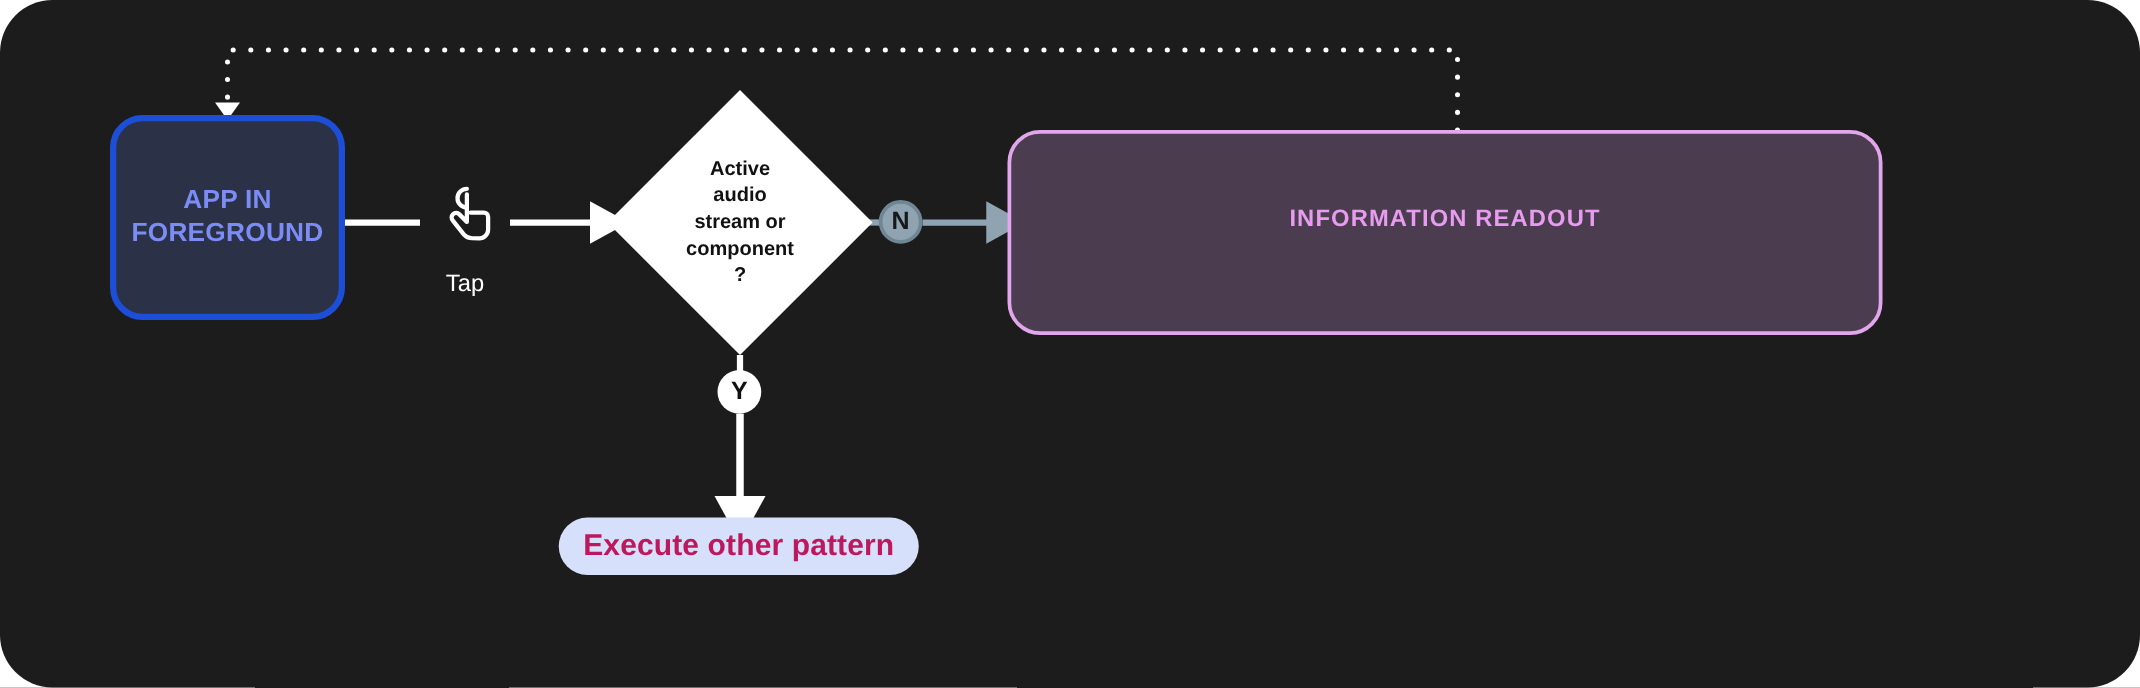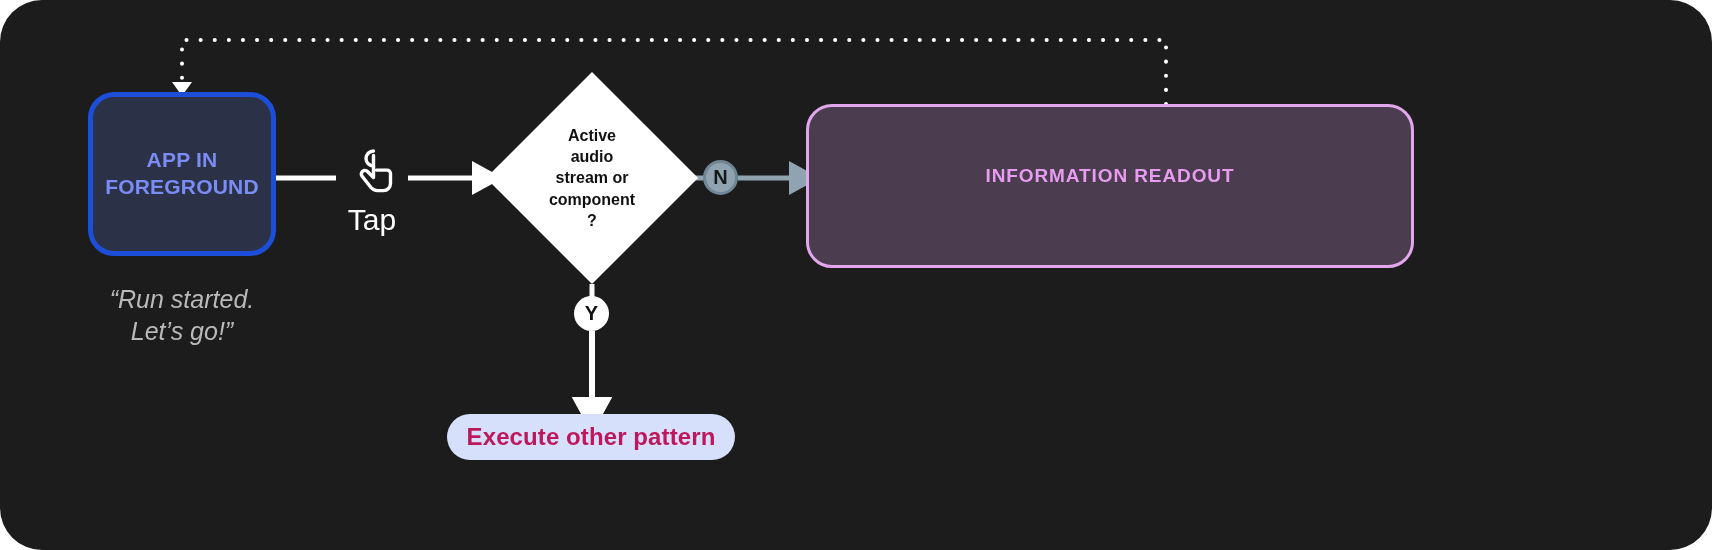--- a/index.html
+++ b/index.html
@@ -66,22 +66,22 @@
 
   
   #tap-group {
     left: 336px;
     top: 147px;
     width: 72px;
     text-align: center;
   }
   #tap-group .tap-label {
     color: #ffffff;
-    font-size: 30px;
-    margin-top: 4px;
+    font-size: 19px;
+    margin-top: 16px;
     line-height: 1;
   }
 
   
   #decision {
     left: 486px;
     top: 72px;
     width: 212px;
     height: 212px;
   }
@@ -136,21 +136,21 @@
     width: 35px;
     height: 35px;
     background: #ffffff;
     color: #111111;
   }
 
   
   #readout {
     left: 806px;
     top: 104px;
-    width: 608px;
+    width: 700px;
     height: 164px;
     box-sizing: border-box;
     background: #4b3c50;
     border: 3px solid #e2a6ed;
     border-radius: 26px;
     display: flex;
     flex-direction: column;
     align-items: center;
     justify-content: center;
     padding: 0 26px;
@@ -231,22 +231,20 @@
 
     <path d="M1166,104 L1166,40 L182,40 L182,82" fill="none" stroke="#ffffff" stroke-width="4" stroke-linecap="round" stroke-dasharray="0.1 14"></path>
     <path d="M172,82 L192,82 L182,96 z" fill="#ffffff"></path>
   </svg>
 
   <div id="app-node" class="abs">
     <div class="label">APP IN
 FOREGROUND</div>
   </div>
 
-  <div id="app-caption" class="abs">“Run started.
-Let’s go!”</div>
 
   <div id="tap-group" class="abs">
     <span>
       <svg width="46" height="50" viewBox="0 0 46 50" xmlns="http://www.w3.org/2000/svg">
 
         <path d="M24.5,4 a7.5,7.5 0 1 0 0,15" fill="none" stroke="#ffffff" stroke-width="3.4" stroke-linecap="round"></path>
 
         <path d="M24.5,8.5 L24.5,30.5 L18.5,24.5 a3.6,3.6 0 0 0 -5.2,5 L22,40.5
                  a9,9 0 0 0 6.6,3.1 L34.5,43.6 a7,7 0 0 0 7,-7 L41.5,26.5
                  a3.4,3.4 0 0 0 -3.4,-3.4 L27.5,23.1" fill="none" stroke="#ffffff" stroke-width="3.4" stroke-linejoin="round" stroke-linecap="round"></path>

